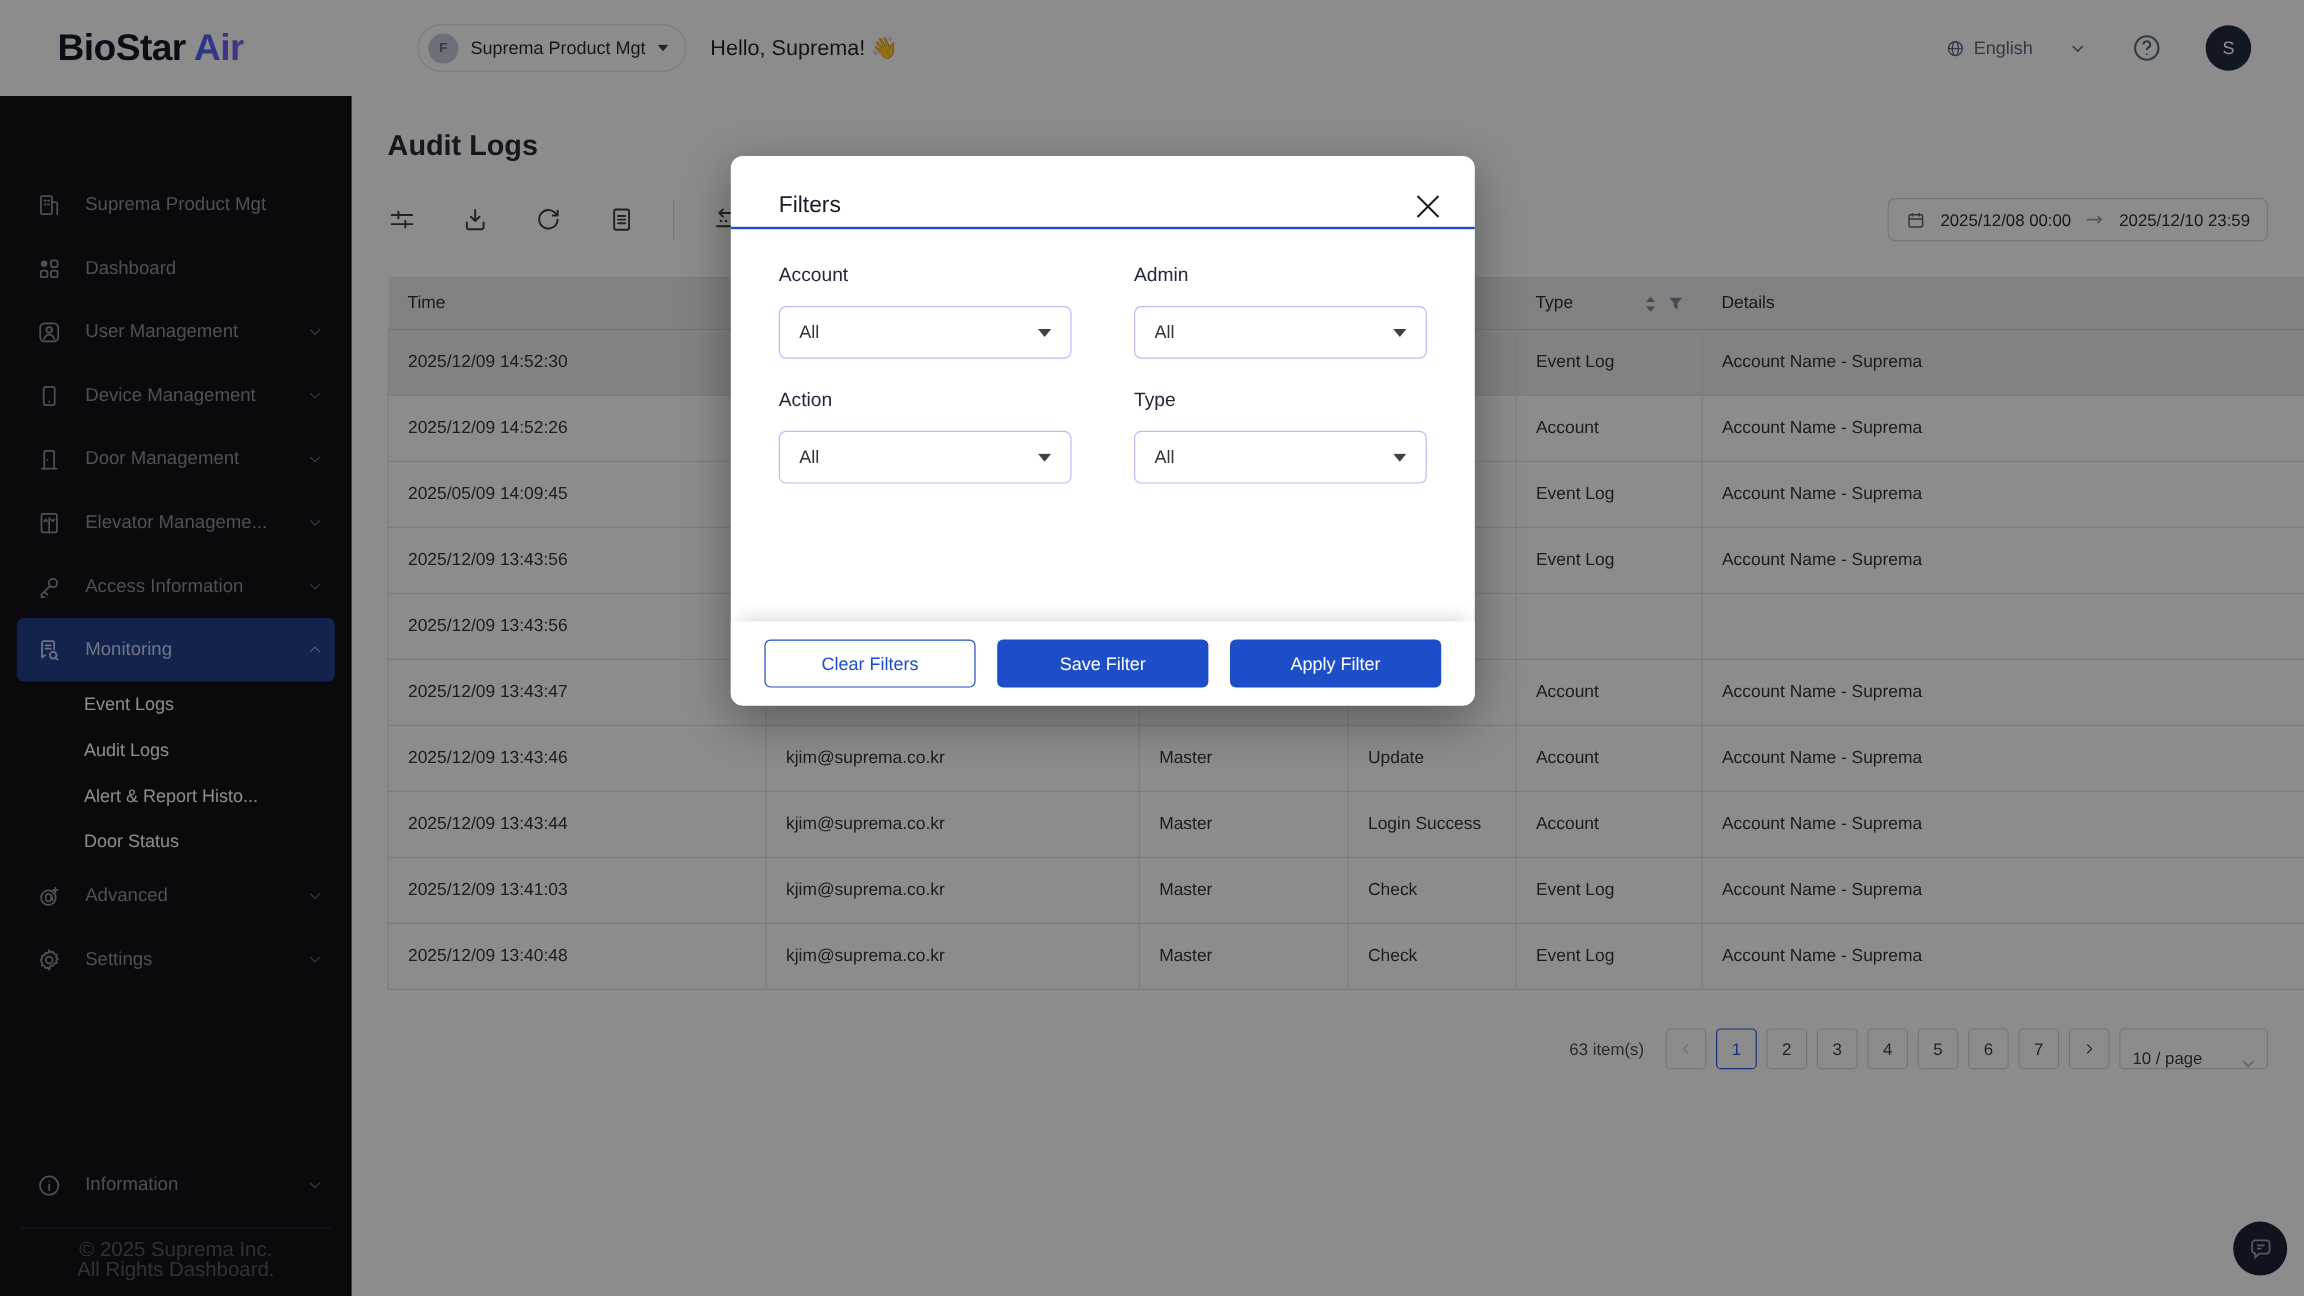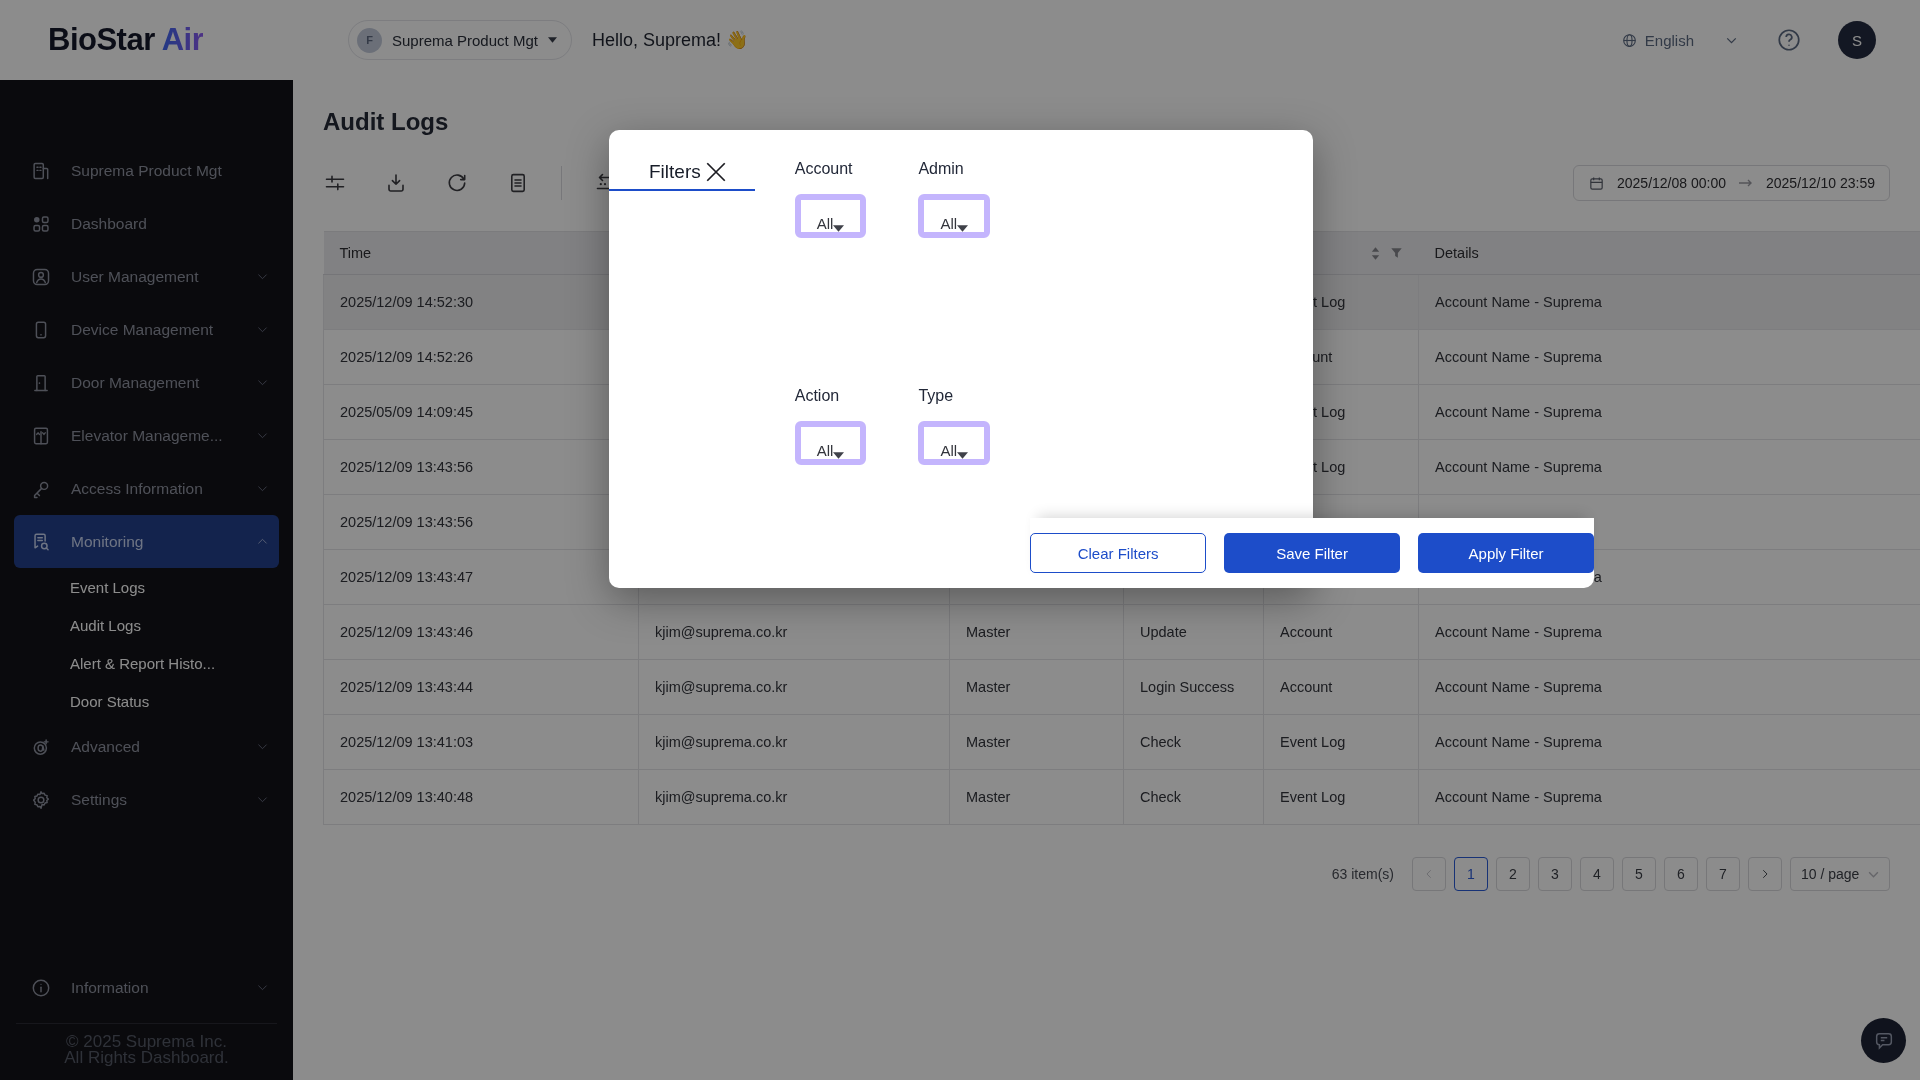--- a/index.html
+++ b/index.html
@@ -51,34 +51,34 @@
   .logs th .th-inner { display:flex; align-items:center; }
   .logs th .th-icons { margin-left:auto; display:flex; align-items:center; gap:9px; }
   .logs td { height:55px; font-size:14.5px; color:#33353c; padding:0 16px; border:1px solid #e4e4e7; background:#fff; }
   .logs tr.hovered td { background:#ededee; }
 
   .pagination { margin-top:32px; display:flex; align-items:center; justify-content:flex-end; gap:8px; font-size:14px; color:#4a4d56; }
   .pag-count { margin-right:10px; }
   .pag-btn { min-width:34px; height:34px; border:1px solid #d9d9dc; border-radius:4px; background:#fff; color:#3b3e46; font-size:14px; display:flex; align-items:center; justify-content:center; cursor:pointer; font-family:inherit; }
   .pag-btn.active { border-color:#2a5bd7; color:#2a5bd7; }
   .pag-btn.disabled { color:#c3c3c9; cursor:default; }
-  .page-size { width:100px; height:34px; border:1px solid #d9d9dc; border-radius:4px; background:#fff; display:flex; align-items:center; justify-content:space-between; padding:0 10px; font-size:14px; color:#3b3e46; cursor:pointer; font-family:inherit; }
+  .page-size { width:124px; height:34px; border:1px solid #d9d9dc; border-radius:4px; background:#fff; display:flex; align-items:flex-end; justify-content:space-between; padding:0 10px; font-size:14px; color:#3b3e46; cursor:pointer; font-family:inherit; }
   .page-size .chev { color:#b9b9c0; }
 
   .chat-fab { position:absolute; left:1861px; top:1018px; width:45px; height:45px; border-radius:50%; background:#1e2436; border:none; color:#9aa0b4; display:flex; align-items:center; justify-content:center; cursor:pointer; z-index:6; }
 
   
   .overlay { position:absolute; inset:0; background:rgba(0,0,0,0.45); z-index:50; }
-  .modal { position:absolute; left:609px; top:130px; width:704px; height:458px; background:#fff; border-radius:10px; z-index:60; box-shadow:0 12px 40px rgba(0,0,0,0.35); display:flex; flex-direction:row; }
+  .modal { position:absolute; left:609px; top:130px; width:620px; height:458px; background:#fff; border-radius:10px; z-index:60; box-shadow:0 12px 40px rgba(0,0,0,0.35); display:flex; flex-direction:column; }
   .modal-header { display:flex; align-items:center; padding:24px 22px 0 40px; height:61px; border-bottom:2px solid #1d4dc9; }
   .modal-title { font-size:19px; font-weight:500; color:#171c28; }
   .modal-close { margin-left:auto; width:32px; height:32px; background:none; border:none; color:#1c1c22; cursor:pointer; padding:0; }
   .modal-body { padding:30px 40px 0 40px; display:grid; grid-template-columns:1fr 1fr; column-gap:52px; row-gap:26px; }
   .field-label { font-size:16px; color:#222838; margin-bottom:16px; }
-  .select { height:44px; border:6px solid #c4b5fd; border-radius:6px; display:flex; align-items:flex-end; justify-content:space-between; padding:0 16px; cursor:pointer; background:#fff; }
+  .select { height:44px; border:1px solid #c4b5fd; border-radius:6px; display:flex; align-items:center; justify-content:space-between; padding:0 16px; cursor:pointer; background:#fff; }
   .select .sel-value { font-size:15px; color:#33353c; }
   .select .sel-caret { width:11px; height:7px; color:#3f4149; display:flex; }
   .modal-footer { margin-top:auto; height:70px; display:flex; align-items:center; justify-content:center; gap:18px; background:#fff; border-radius:0 0 10px 10px; box-shadow:0 -10px 14px -8px rgba(0,0,0,0.16); }
   .btn { width:176px; height:40px; border-radius:5px; font-size:15px; font-weight:500; cursor:pointer; font-family:inherit; }
   .btn-outline { background:#fff; border:1px solid #1d4dc9; color:#1d4dc9; }
   .btn-solid { background:#1d4dc9; border:none; color:#fff; }
 
   svg { display:block; }
 </style>
 </head>

